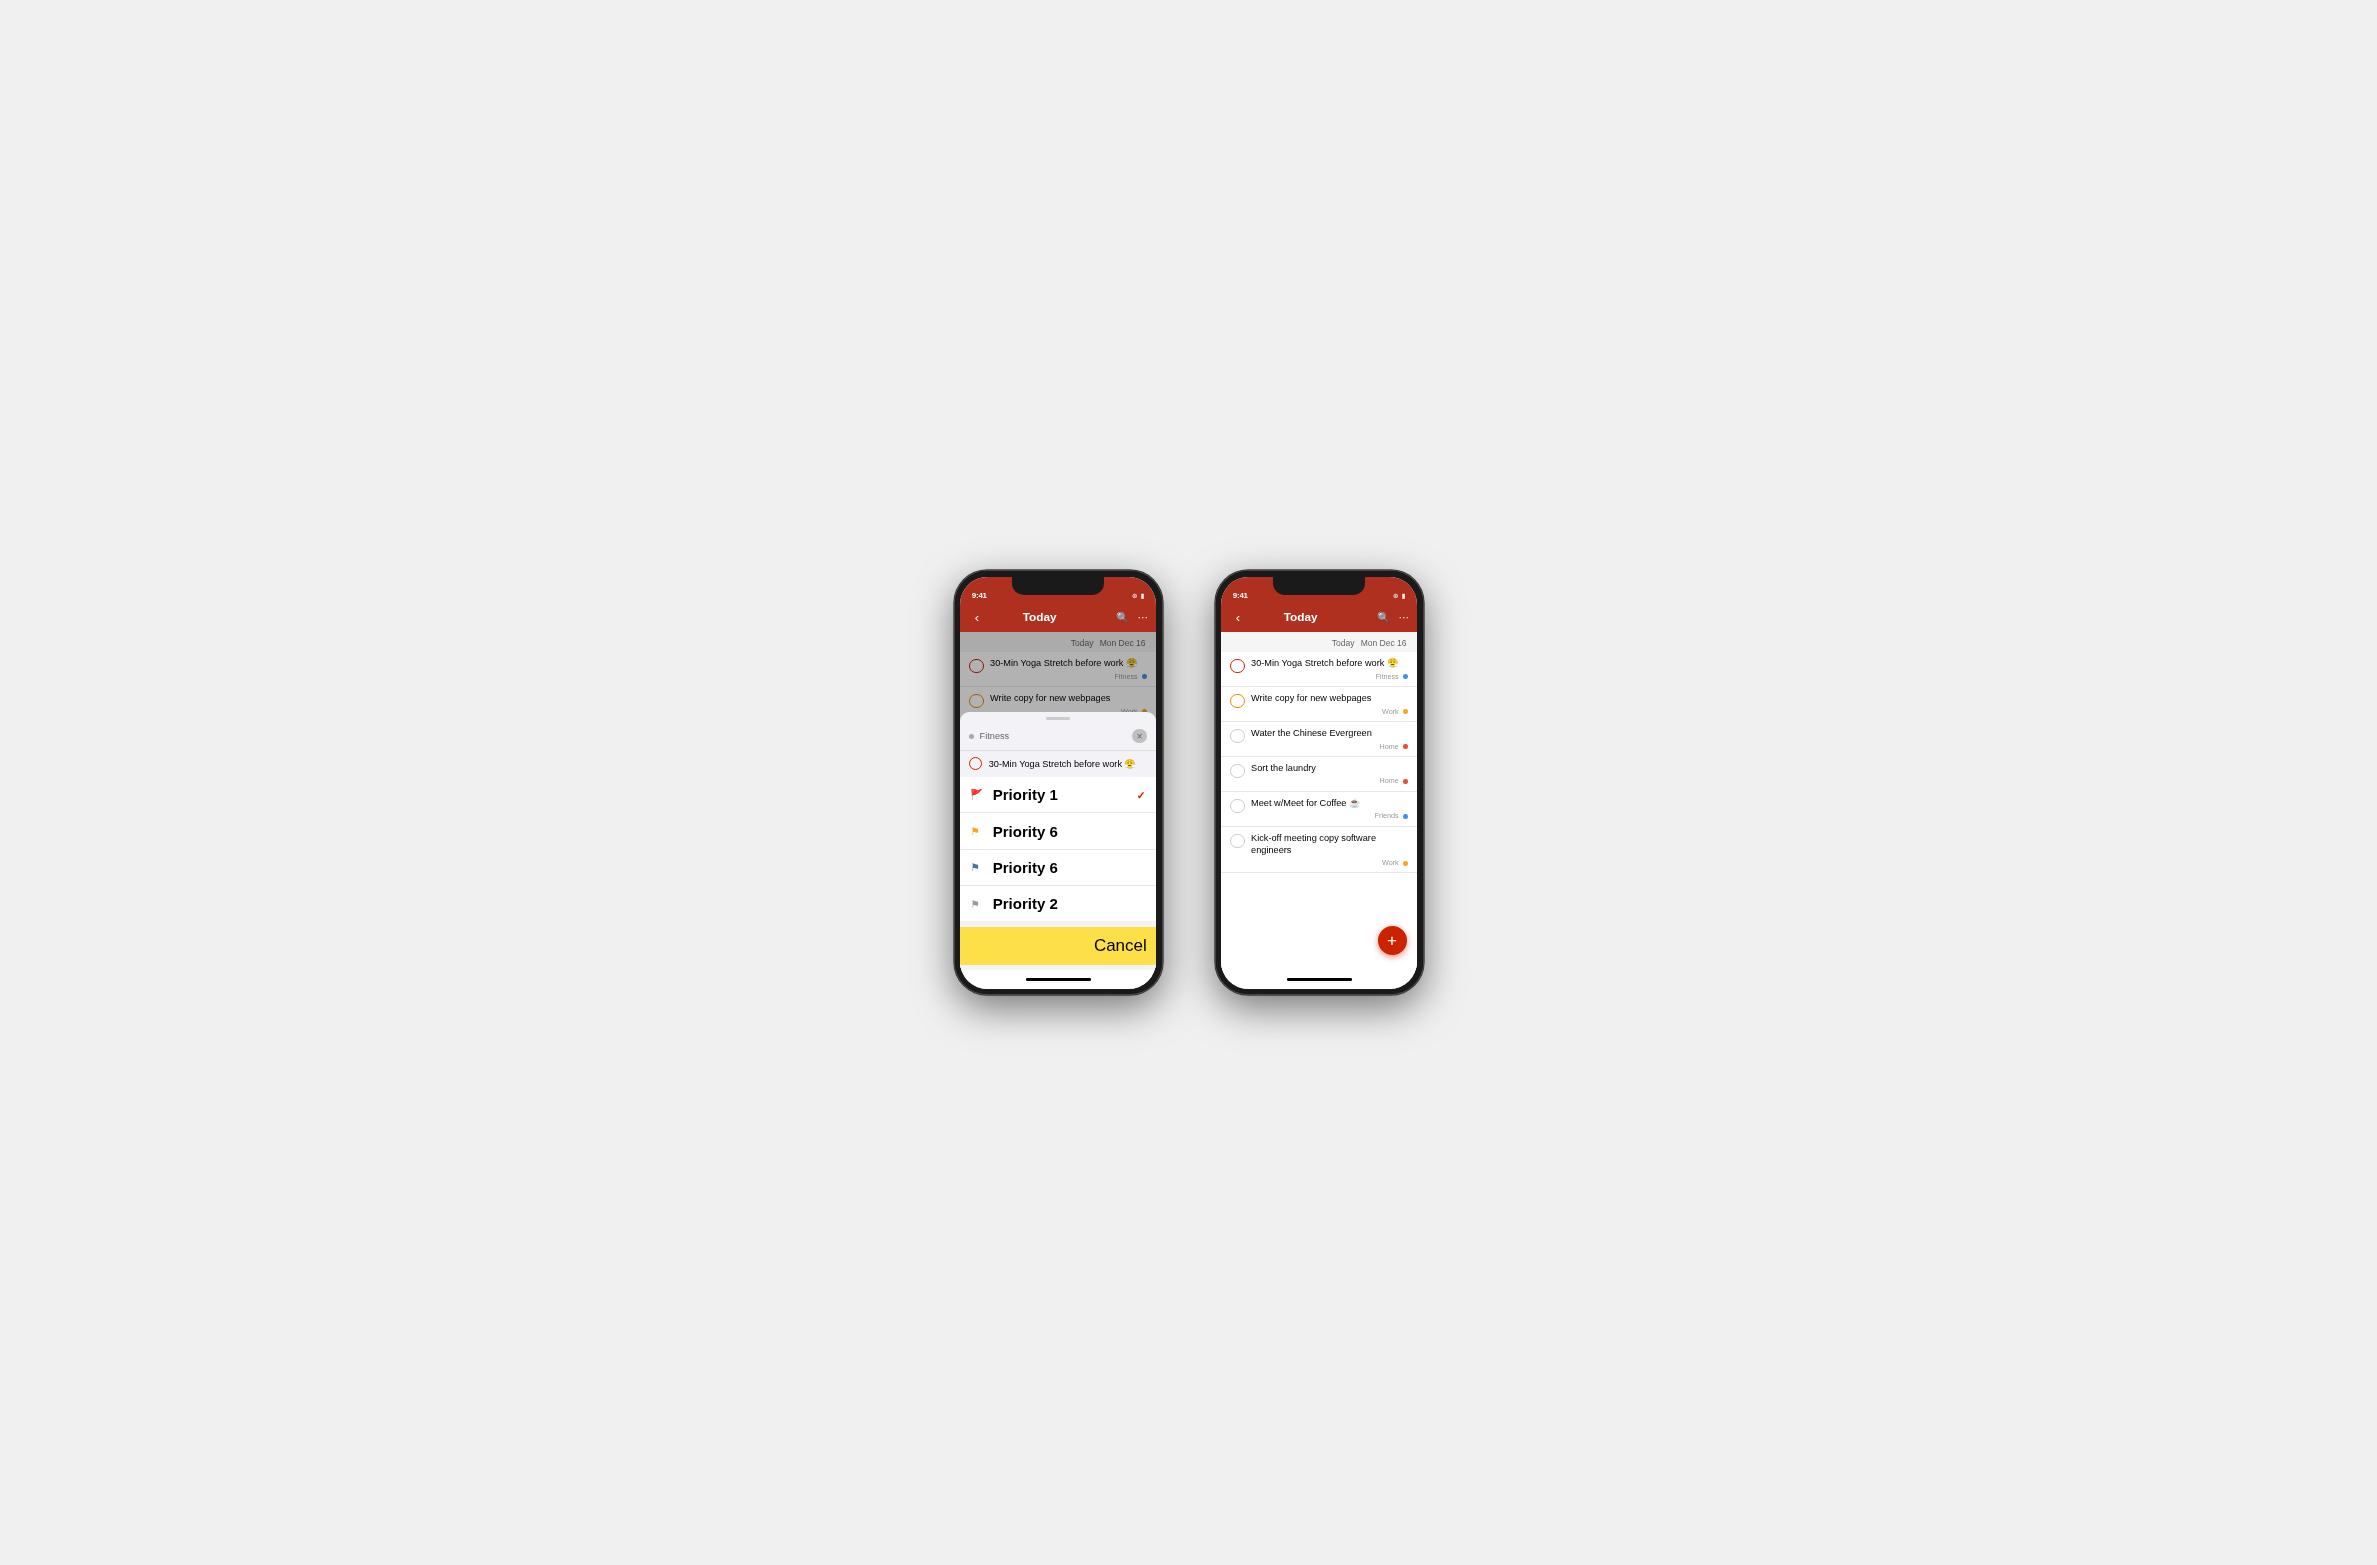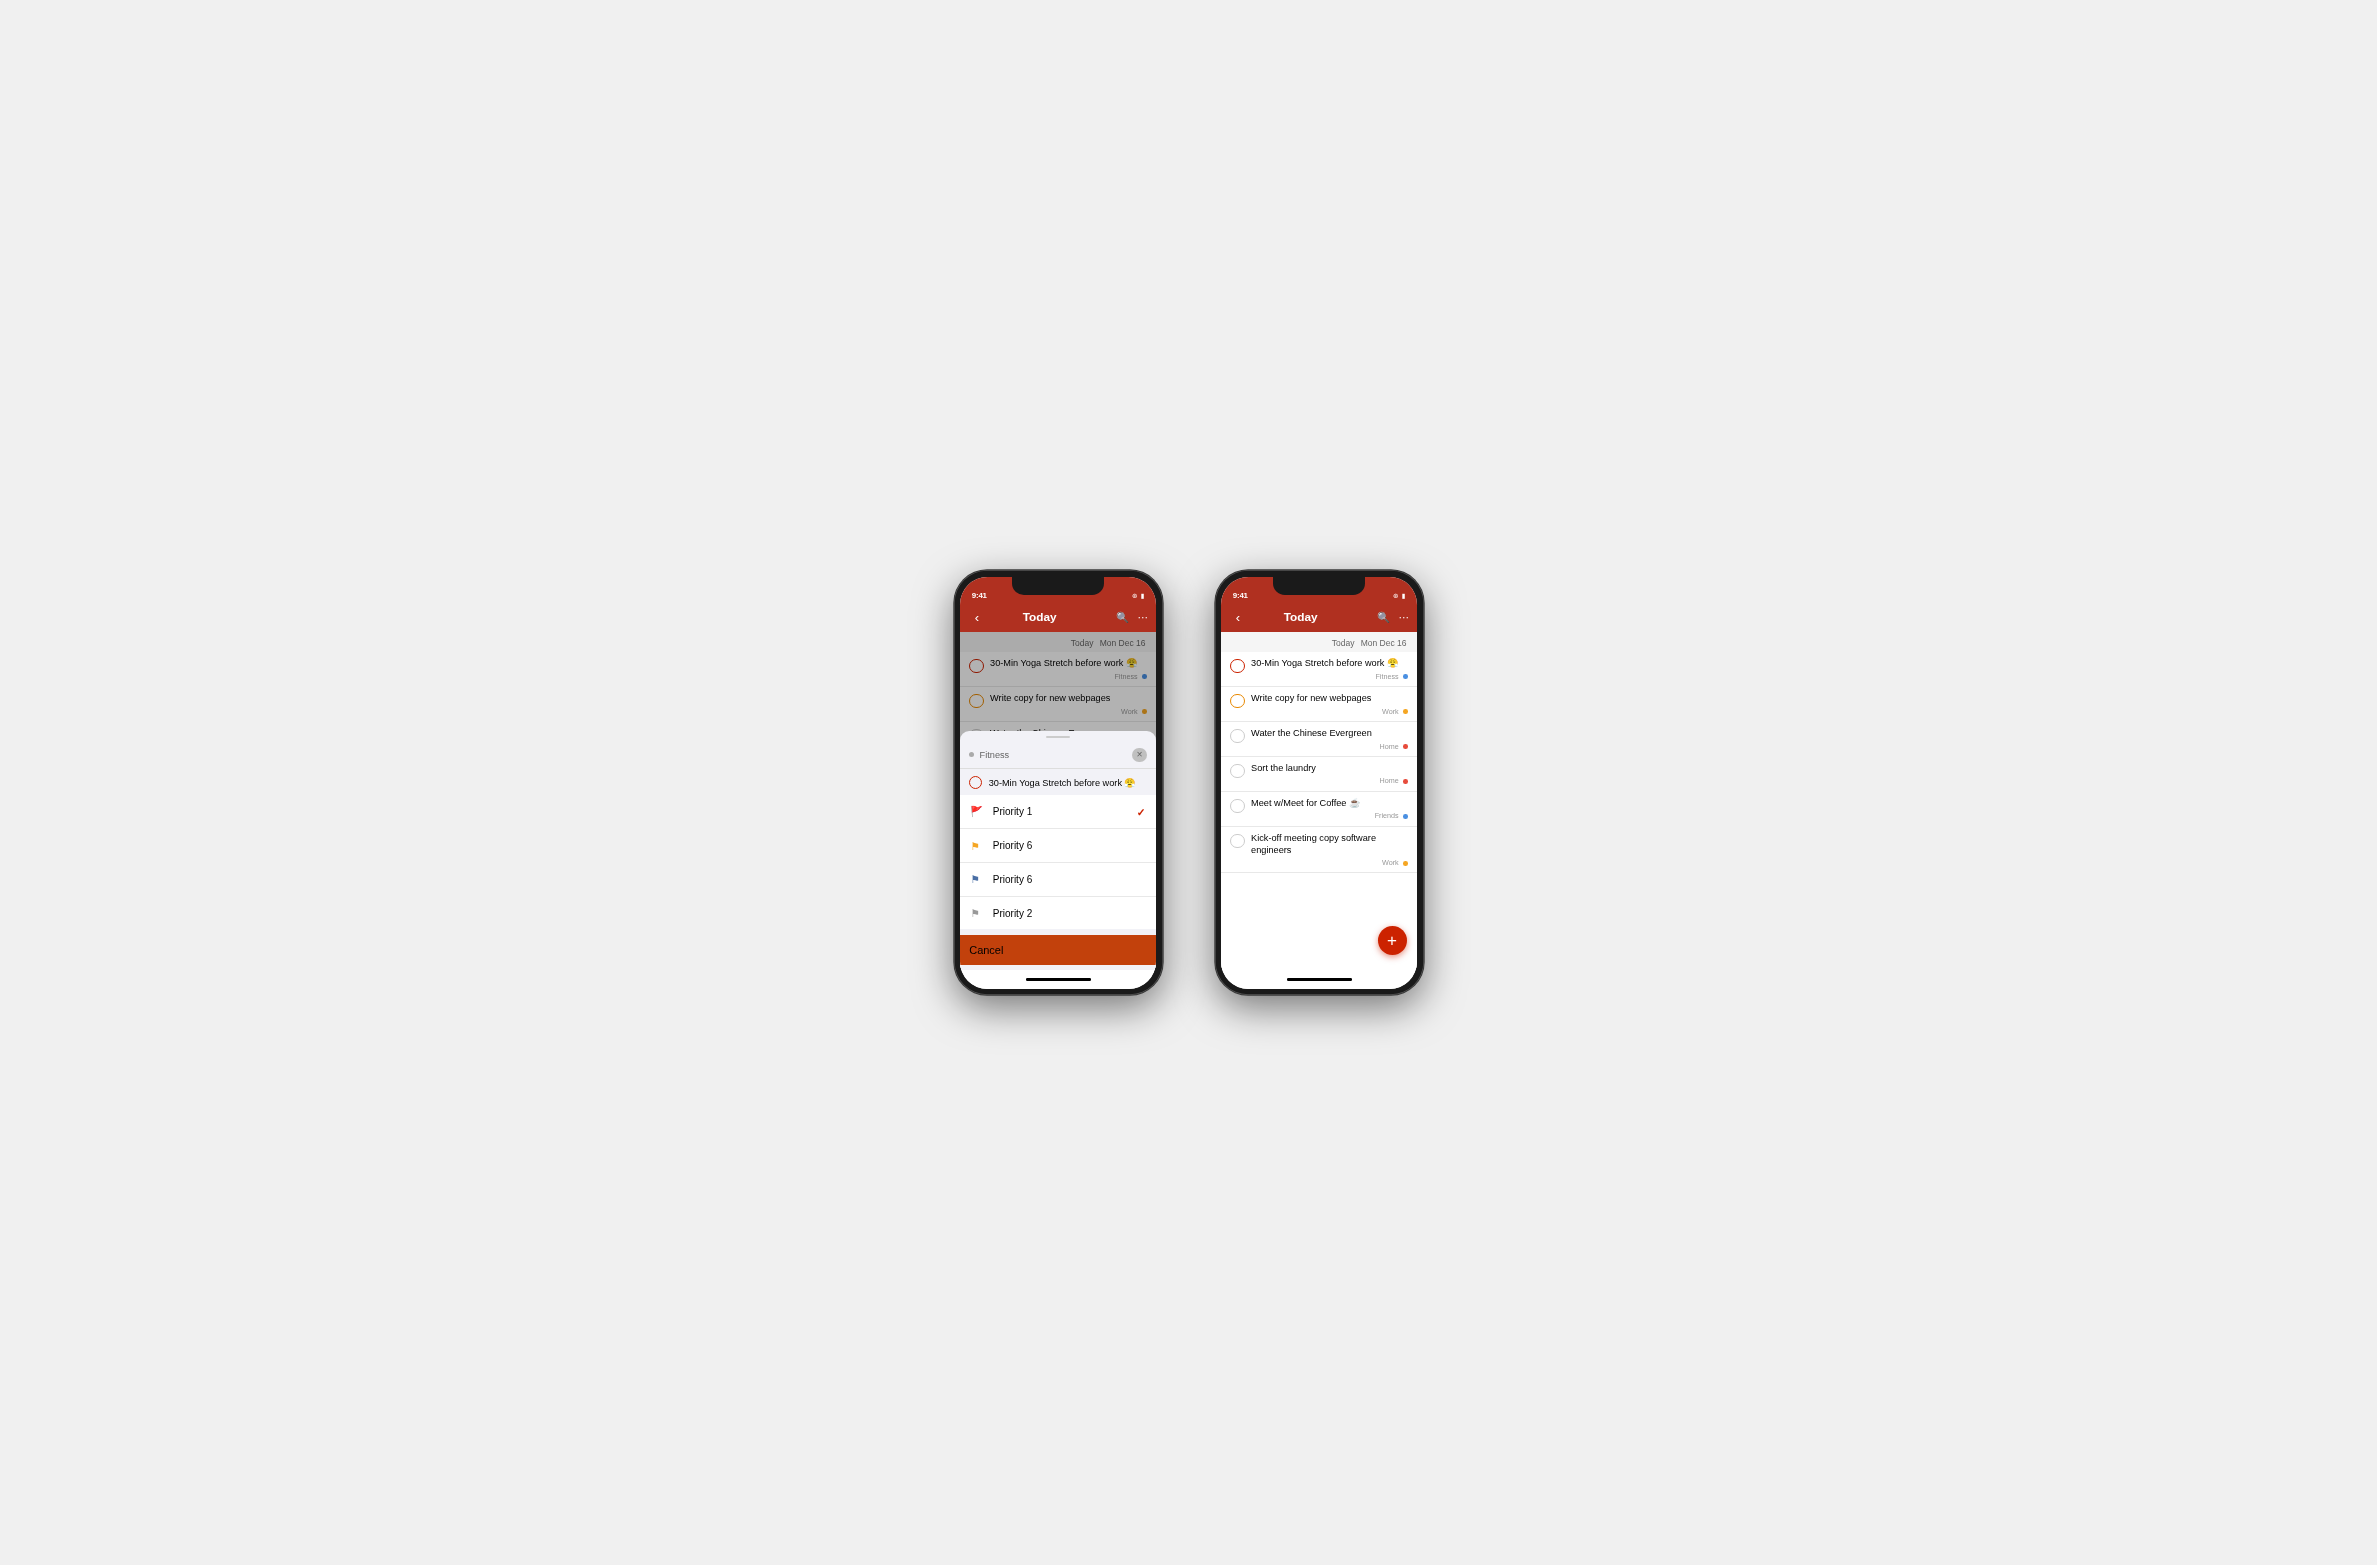--- a/index.html
+++ b/index.html
@@ -304,39 +304,40 @@
     .priority-flag {
       width: 14.4px;
       height: 14.4px;
       margin-right: 7.9px;
       font-size: 10.5px;
       display: flex;
       align-items: center;
     }
 
     .priority-label {
-      font-size: 10px;
+      font-size: 15px;
       color: #000;
       flex: 1;
+      font-weight: bold;
     }
 
     .priority-check {
       color: #cc2200;
       font-size: 10.5px;
       font-weight: 700;
     }
 
     .cancel-btn {
       margin: 5.2px 0 0;
       padding: 9.2px;
-      text-align: left;
-      font-size: 11px;
+      text-align: right;
+      font-size: 17px;
       font-weight: 500;
       color: #000;
-      background: #c2410c;
+      background: #fde047;
     }
 
     
     .fab {
       position: absolute;
       bottom: 15.7px;
       right: 10.5px;
       width: 29px;
       height: 29px;
       border-radius: 50%;

